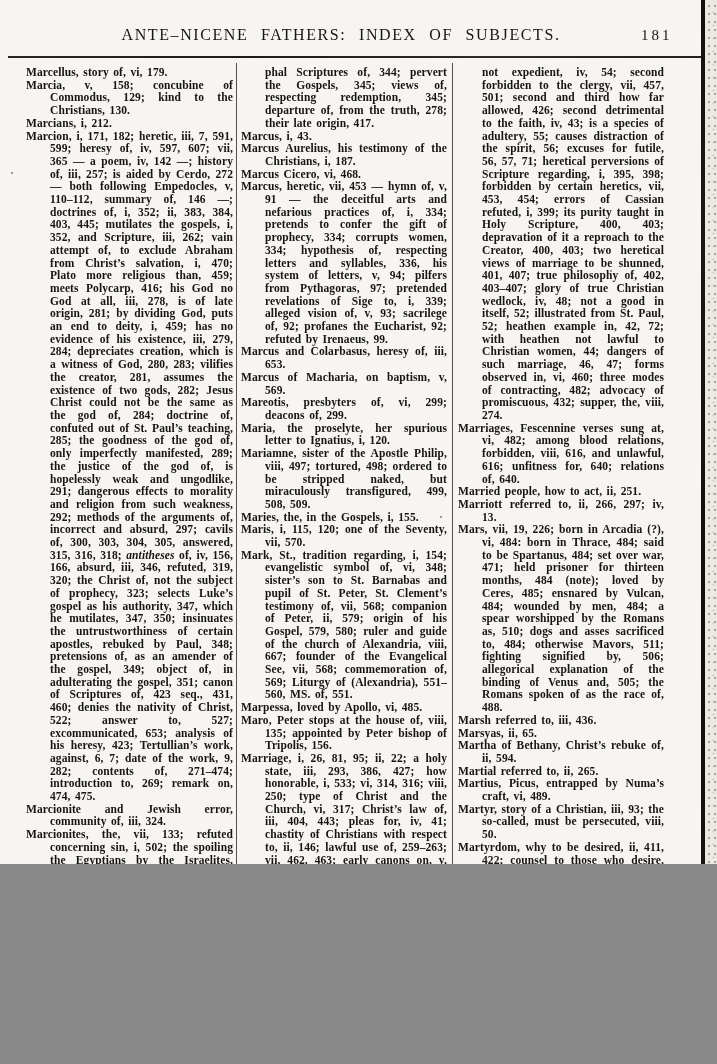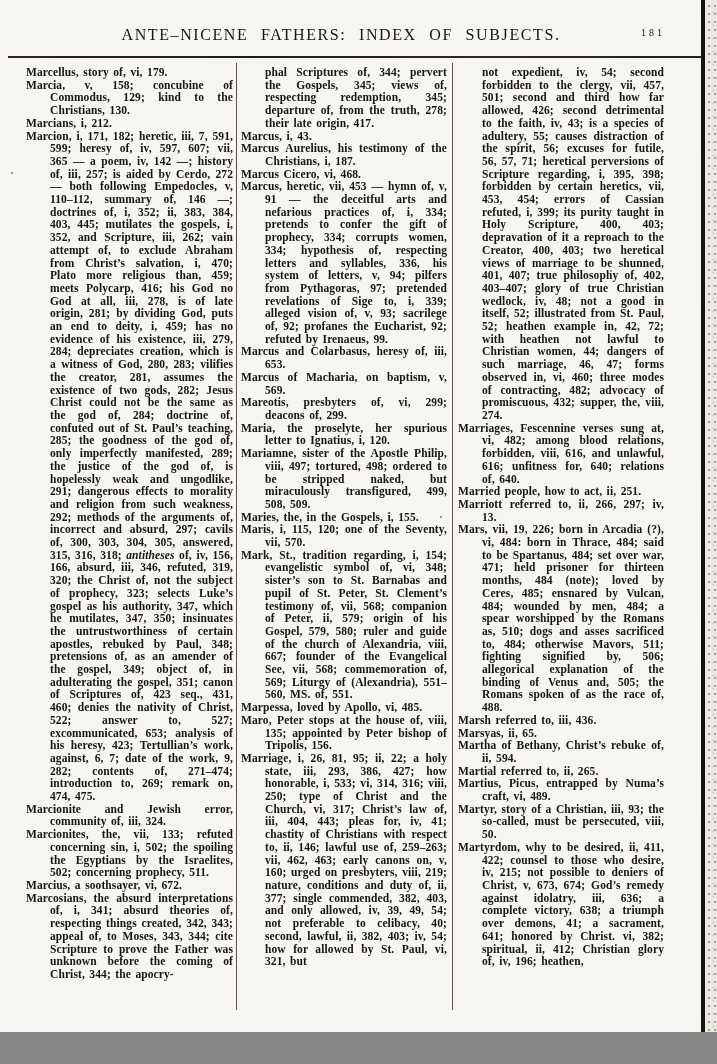--- a/index.html
+++ b/index.html
@@ -1,30 +1,30 @@
 <!DOCTYPE html>
 <html><head>
 <meta charset="utf-8">
 <style>
   * { box-sizing: border-box; }
   html, body { margin: 0; padding: 0; background: #888; }
   .page {
-    position: relative; width: 717px; height: 1032px;
+    position: relative; width: 717px; height: 864px;
     background: #f6f5f1; overflow: hidden;
     font-family: "Liberation Serif", "DejaVu Serif", serif;
     color: #17150f;
   }
   .header-title {
     position: absolute; top: 26px; left: 60px; width: 562px;
     text-align: center; font-size: 16px; letter-spacing: 1.6px;
     word-spacing: 7px; white-space: nowrap;
   }
   .page-number {
     position: absolute; top: 27px; left: 641px;
-    font-size: 10px; letter-spacing: 3px; text-align: right;
+    font-size: 15px; letter-spacing: 3px; text-align: right;
   }
   .header-rule {
     position: absolute; top: 56px; left: 8px; width: 694px; height: 2px;
     background: linear-gradient(90deg, #2a2722 0%, #1d1b17 35%, #2e2b26 70%, #23211d 100%);
   }
   .col {
     position: absolute; top: 66px; height: 946px; overflow: hidden;
     text-align: justify; font-size: 11.5px; line-height: 12.7px;
     word-spacing: 1.5px; letter-spacing: 0.1px;
   }

